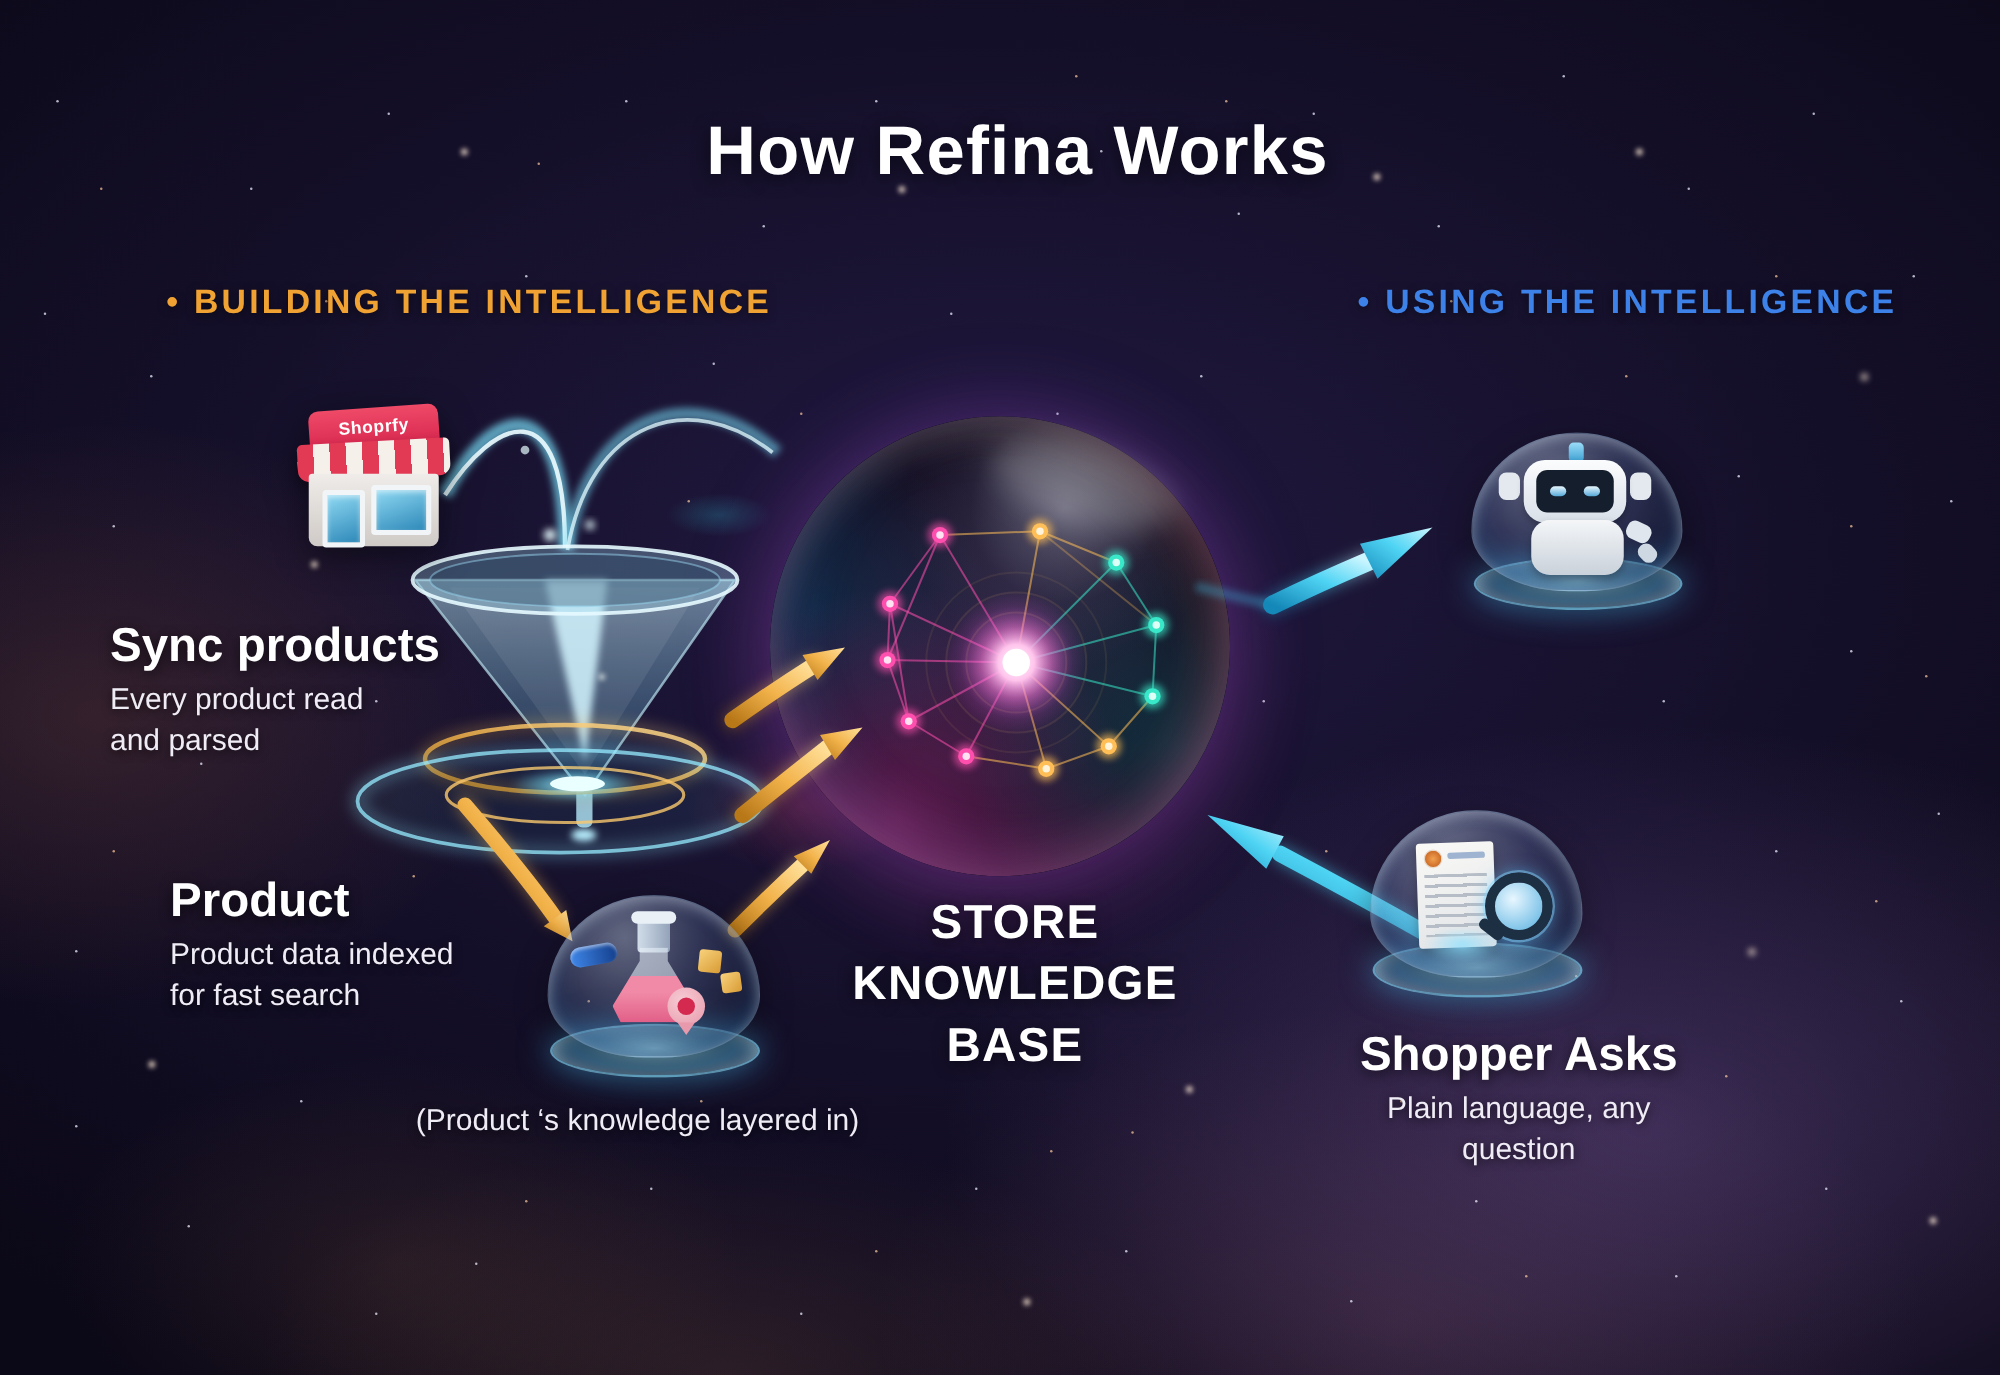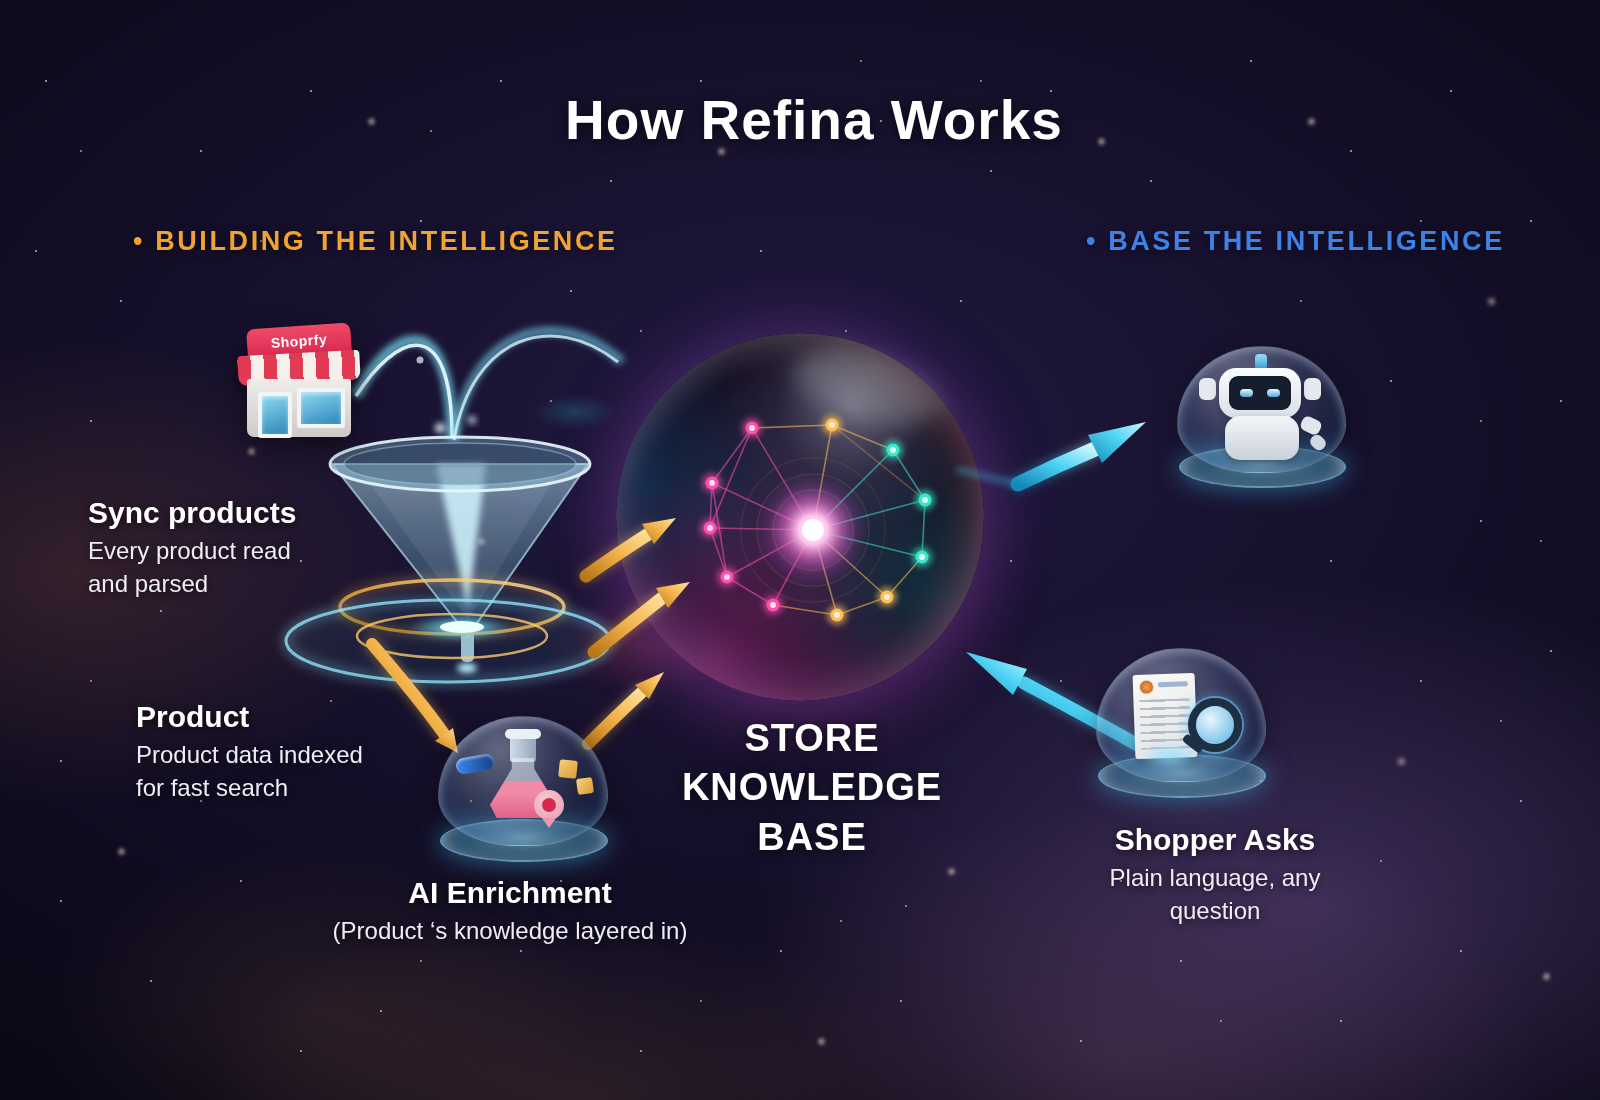--- a/index.html
+++ b/index.html
@@ -37,21 +37,21 @@
     1545px 975px 4px 1px,480px 540px 4px 1px,1100px 140px 4px 1px,950px 870px 4px 1px;}
   
   .title{position:absolute;top:88px;left:0;width:100%;padding-left:14px;text-align:center;
     font-size:55px;font-weight:bold;letter-spacing:1px;z-index:5;
     text-shadow:0 3px 14px rgba(0,0,0,.55);}
   .seclabel{position:absolute;top:226px;font-size:27px;font-weight:bold;letter-spacing:2.6px;z-index:5;
     text-shadow:0 2px 8px rgba(0,0,0,.5);}
   .seclabel.bleft{left:133px;color:#F0A232;}
   .seclabel.bright{left:1086px;color:#3D82E8;}
   .tb{position:absolute;z-index:5;}
-  .tb .h{font-size:30px;font-weight:bold;margin:0;color:#fff;text-shadow:0 2px 10px rgba(0,0,0,.65);}
+  .tb .h{font-size:38px;font-weight:bold;margin:0;color:#fff;text-shadow:0 2px 10px rgba(0,0,0,.65);}
   .tb .sub{font-size:24px;color:#efecf5;line-height:1.36;margin-top:5px;white-space:pre-line;
     text-shadow:0 2px 8px rgba(0,0,0,.65);}
   .tb.sync{left:88px;top:496px;}
   .tb.indexing{left:136px;top:700px;}
   .tb.enrich{left:310px;top:876px;width:400px;text-align:center;}
   .tb.expert{left:1120px;top:510px;width:300px;text-align:center;}
   .tb.shopper{left:1062px;top:823px;width:306px;text-align:center;}
   .tb.kb{left:662px;top:714px;width:300px;text-align:center;}
   .kbt{font-size:38px;font-weight:bold;line-height:1.3;letter-spacing:1px;white-space:pre-line;
     text-shadow:0 2px 12px rgba(0,0,0,.6);}
@@ -161,21 +161,21 @@
 <body>
 
 <div class="stage">
 
   <div class="stars s1"></div>
   <div class="stars s2"></div>
   <div class="stars s3"></div>
 
   <div class="title">How Refina Works</div>
   <div class="seclabel bleft">• BUILDING THE INTELLIGENCE</div>
-  <div class="seclabel bright">• BASE THE INTELLIGENCE</div>
+  <div class="seclabel bright">• USING THE INTELLIGENCE</div>
 
   <div class="sphere">
     <svg class="net" viewBox="0 0 368 368">
       <defs>
         <radialGradient id="cg">
           <stop offset="0" stop-color="#ffffff"></stop>
           <stop offset=".25" stop-color="#ffc4ec"></stop>
           <stop offset=".5" stop-color="rgba(250,120,220,.55)"></stop>
           <stop offset=".78" stop-color="rgba(200,80,200,.16)"></stop>
           <stop offset="1" stop-color="rgba(200,80,200,0)"></stop>
@@ -433,21 +433,20 @@
     <div class="h">Sync products</div>
     <div class="sub">Every product read
 and parsed</div>
   </div>
   <div class="tb indexing">
     <div class="h">Product</div>
     <div class="sub">Product data indexed
 for fast search</div>
   </div>
   <div class="tb enrich">
-    <div class="h">AI Enrichment</div>
     <div class="sub">(Product ‘s knowledge layered in)</div>
   </div>
   <div class="tb kb">
     <div class="kbt">STORE
 KNOWLEDGE
 BASE</div>
   </div>
   <div class="tb shopper">
     <div class="h">Shopper Asks</div>
     <div class="sub">Plain language, any question</div>

